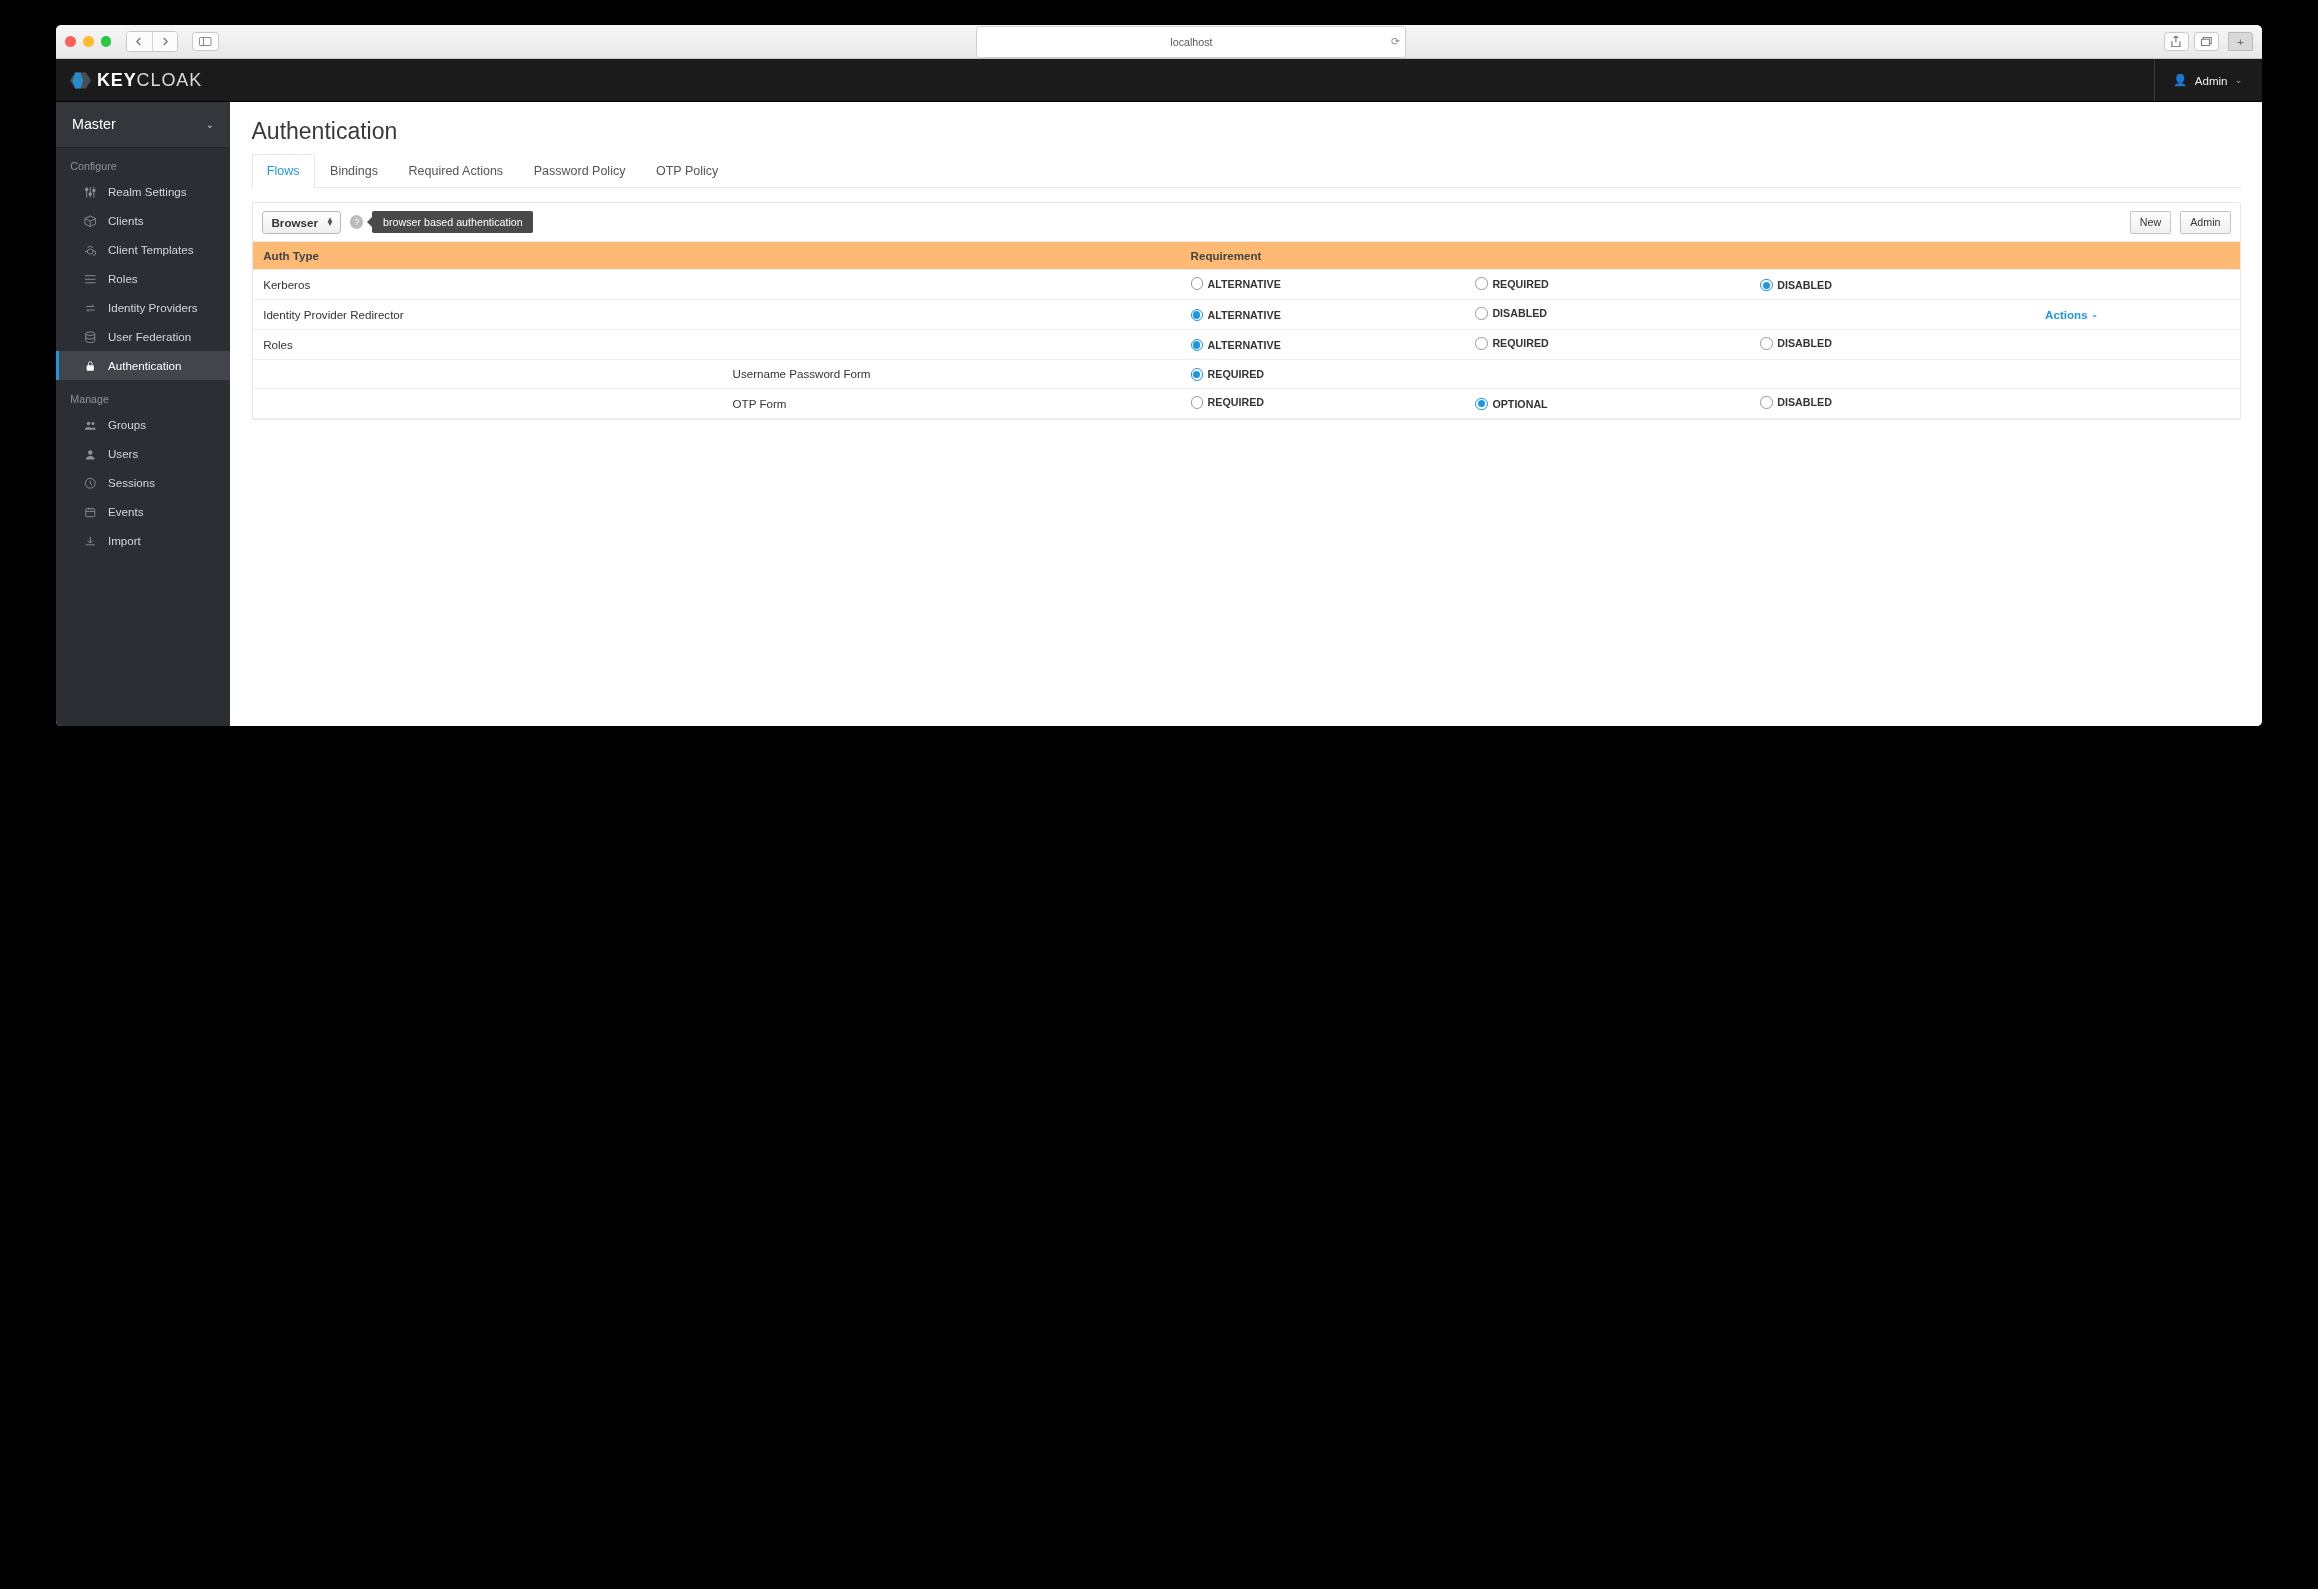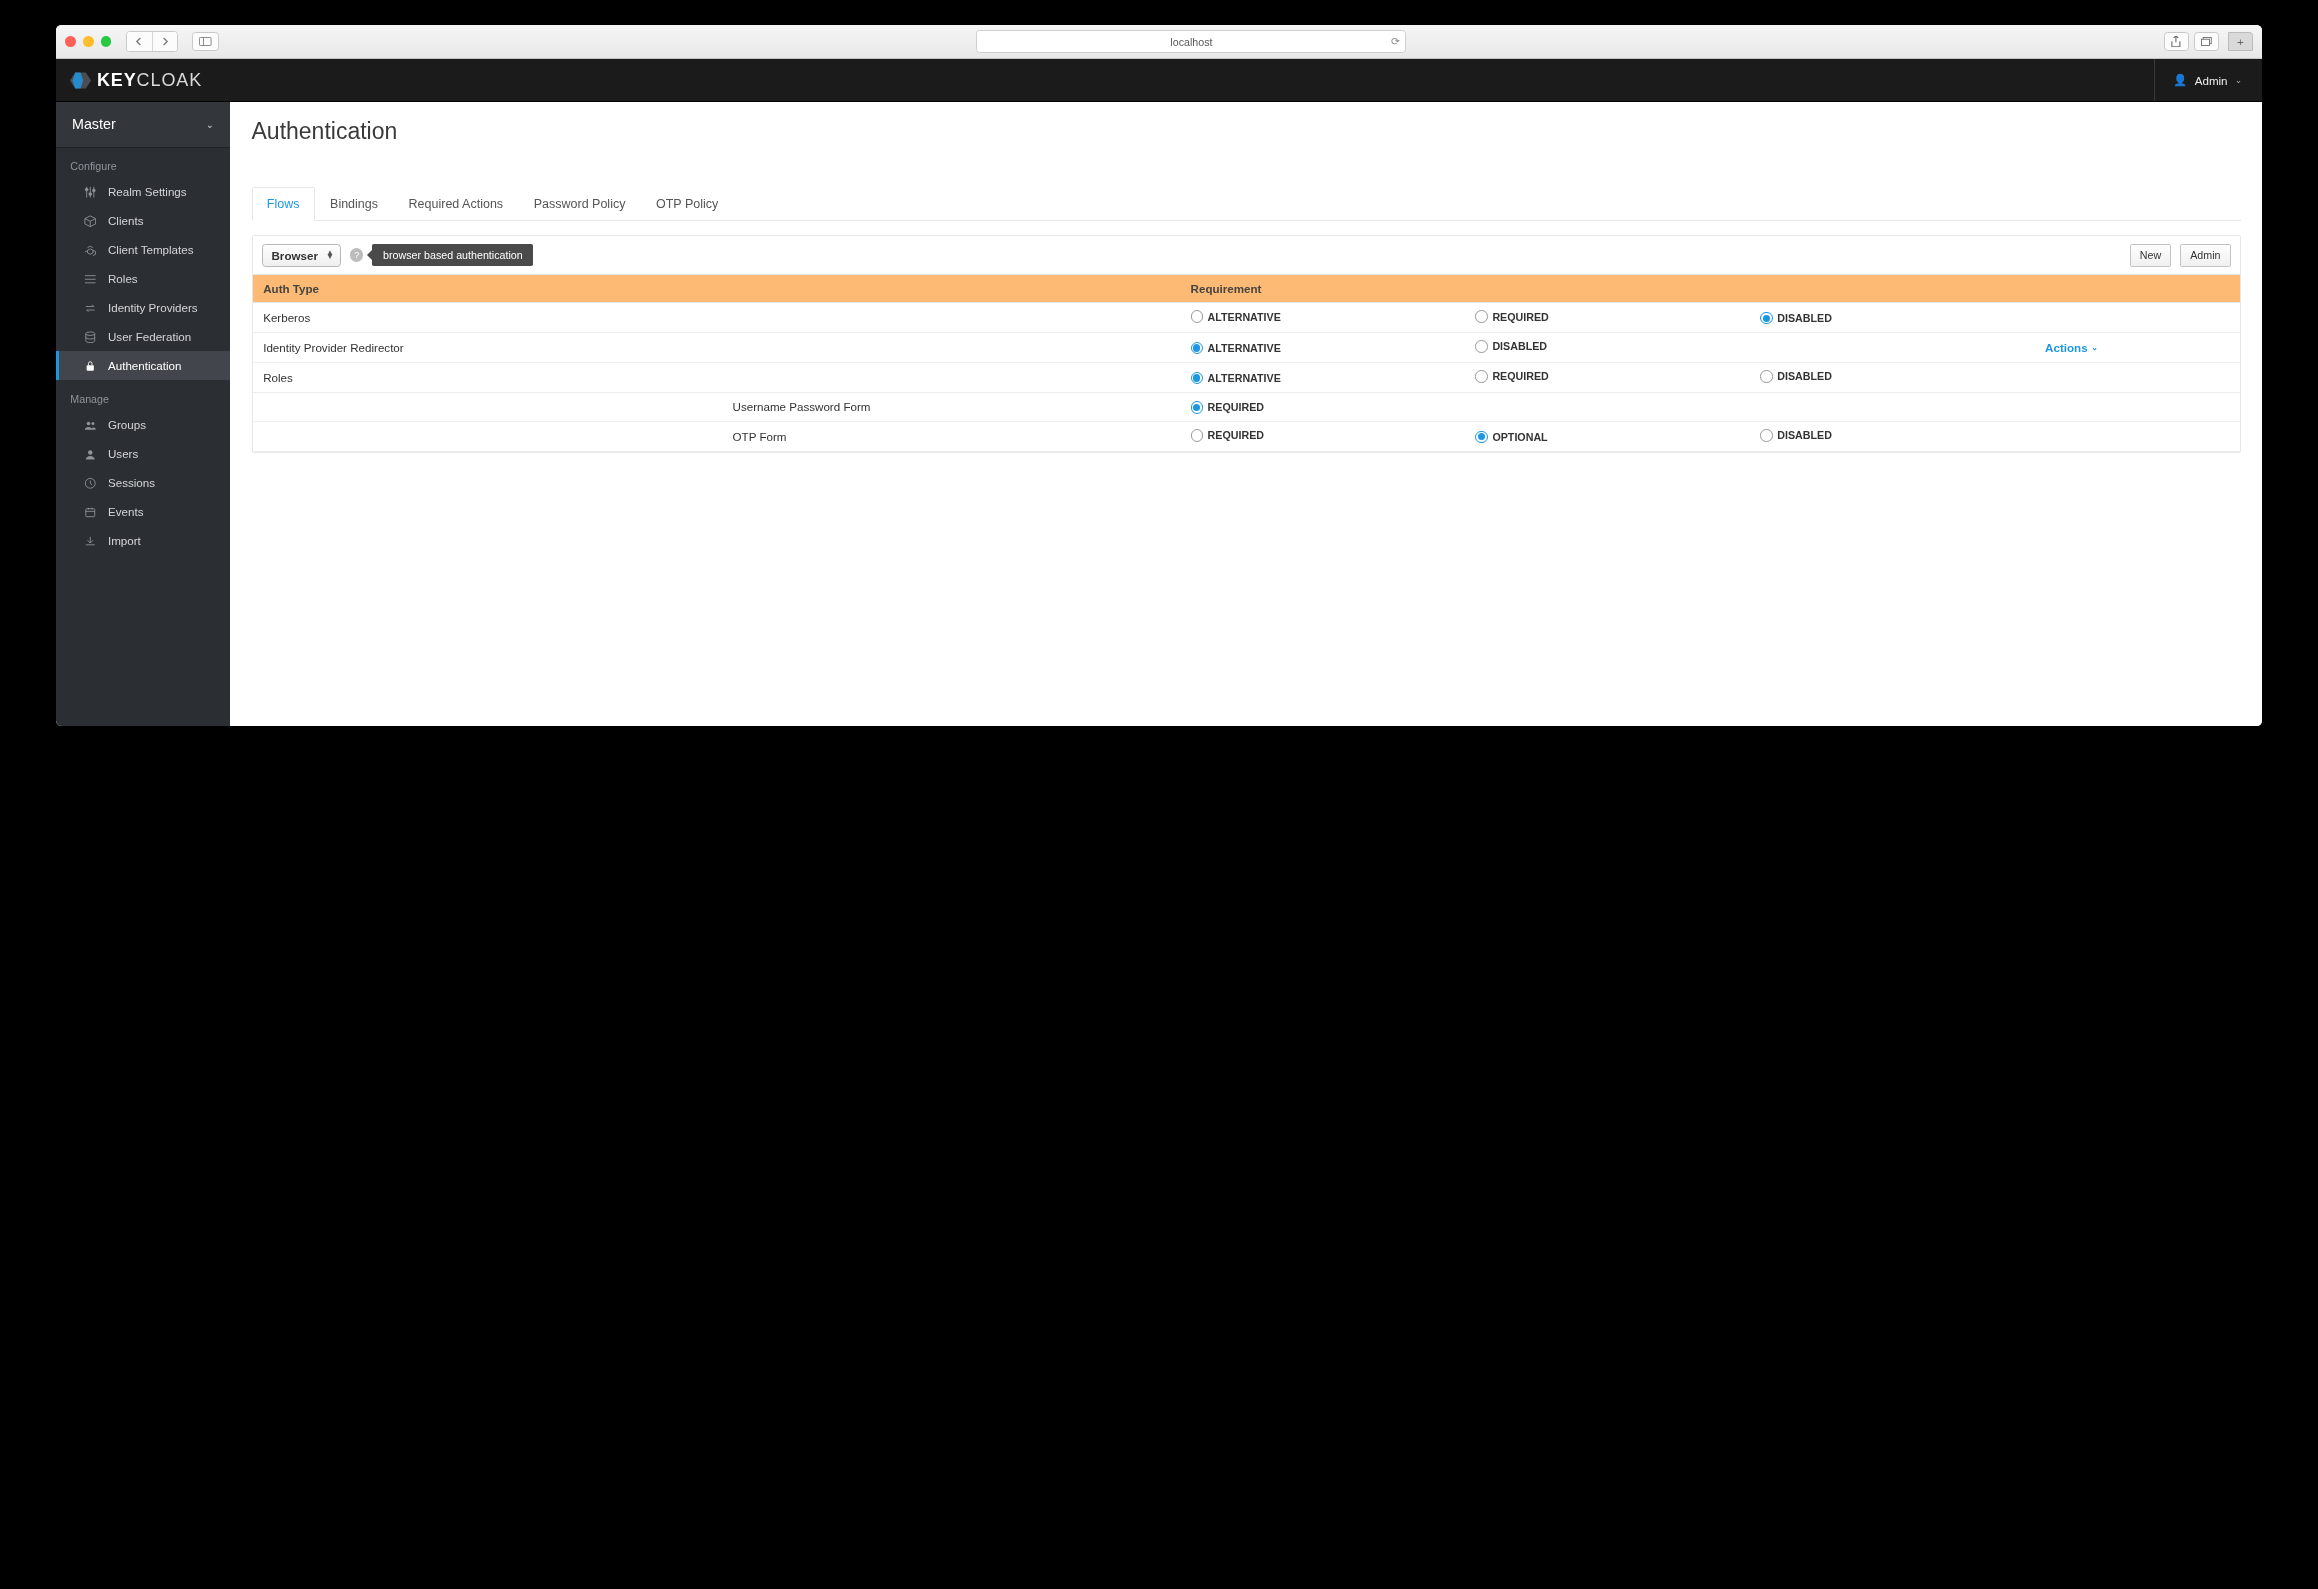--- a/index.html
+++ b/index.html
@@ -10,21 +10,21 @@
 
 .browser-chrome { background: linear-gradient(#f6f6f6,#e8e8e8); border-bottom: 0.9px solid #c5c5c5; height: 34px; display: flex; align-items: center; padding: 0 9px; gap: 7.2px; }
 .traffic-lights { display: flex; gap: 7.2px; align-items: center; }
 .tl { width: 10.7px; height: 10.7px; border-radius: 50%; }
 .tl.red { background:#ff5f57;} .tl.yellow{background:#ffbd2e;} .tl.green{background:#28c940;}
 .nav-btns { display:flex; border:0.9px solid #c9c9c9; border-radius:3.6px; overflow:hidden; margin-left:7.2px; }
 .nav-btn { width:25px; height:19.7px; display:flex; align-items:center; justify-content:center; background:#fcfcfc; color:#7a7a7a; border:none; }
 .nav-btn + .nav-btn { border-left:0.9px solid #d6d6d6; }
 .sidebar-toggle { width:27px; height:19.7px; border:0.9px solid #c9c9c9; border-radius:3.6px; display:flex; align-items:center; justify-content:center; background:#fcfcfc; color:#7a7a7a; margin-left:7.2px;}
 .addr-wrap { flex:1; display:flex; justify-content:center; }
-.addr-bar { width:430px; height:23px; border:0.9px solid #cfcfcf; border-radius:3.6px; background:#fff; display:flex; align-items:center; justify-content:center; position:relative; color:#5a5a5a; font-size:10.7px;}
+.addr-bar { width:430px; height:32px; border:0.9px solid #cfcfcf; border-radius:3.6px; background:#fff; display:flex; align-items:center; justify-content:center; position:relative; color:#5a5a5a; font-size:10.7px;}
 .addr-reload { position:absolute; right:5.4px; color:#8a8a8a; }
 .chrome-right { display:flex; gap:5.4px; align-items:center; }
 .chrome-btn { width:25px; height:19.7px; border:0.9px solid #c9c9c9; border-radius:3.6px; display:flex; align-items:center; justify-content:center; background:#fcfcfc; color:#6a6a6a; }
 .chrome-newtab { width:25px; height:19.7px; background:#d9d9d9; border:0.9px solid #bbb; border-radius:0 3.6px 0 0; display:flex; align-items:center; justify-content:center; color:#666; margin-left:3.6px;}
 
 
 .app { display:flex; flex-direction:column; height:667px; }
 .topbar { background:#1b1b1b; color:#eee; height:43px; display:flex; align-items:center; justify-content:space-between; padding:0 19.7px 0 12.5px; border-bottom:0.9px solid #000;}
 .logo { display:flex; align-items:center; gap:5.4px; color:#c7c7c7; }
 .logo svg { display:block; }
@@ -41,21 +41,21 @@
 .nav-item { display:flex; align-items:center; gap:10.7px; padding:8px 12.5px 8px 27px; color:#d4d6d9; cursor:pointer; position:relative;}
 .nav-item.active { background:#42464c; }
 .nav-item.active::before { content:""; position:absolute; left:0; top:0; bottom:0; width:2.7px; background:#1e97e3;}
 .nav-item .icon { width:14.3px; color:#8f949b; display:flex; justify-content:center;}
 .nav-item.active .icon { color:#fff;}
 .nav-item.active span:last-child { color:#fff;}
 
 .content { flex:1; background:#fff; padding:16px 21.5px; overflow:auto;}
 .page-title { font-size:23px; font-weight:300; color:#3a3a3a; margin-bottom:9px;}
 .tabs { display:flex; border-bottom:0.9px solid #e7e7e7; gap:0; margin-bottom:14.3px;}
-.tab { padding:9px 14.3px; font-size:12.5px; color:#555; cursor:pointer; border:0.9px solid transparent; border-bottom:none; margin-bottom:-0.9px;margin-top:33px;}
+.tab { padding:9px 14.3px; font-size:12.5px; color:#555; cursor:pointer; border:0.9px solid transparent; border-bottom:none; margin-bottom:-0.9px;}
 .tab.active { color:#1e97e3; border:0.9px solid #e7e7e7; border-bottom:0.9px solid #fff; border-radius:1.8px 1.8px 0 0;}
 
 .panel { border:0.9px solid #e7e7e7; border-radius:1.8px; background:#fff;}
 .panel-toolbar { display:flex; align-items:center; padding:7.2px 9px; gap:9px;}
 .select { appearance:none; height:23px; padding:0 21.5px 0 9px; border:0.9px solid #b8b8b8; border-radius:3.6px; background:linear-gradient(#fefefe,#efefef); font-size:11.6px; font-weight:600; color:#333;}
 .select-wrap{position:relative;display:inline-flex;align-items:center;}
 .select-wrap .caret{position:absolute;right:7.2px;pointer-events:none;font-size:8px;color:#555;display:flex;flex-direction:column;line-height:4.5px;}
 .help-icon { width:13.4px; height:13.4px; border-radius:50%; background:#bcbcbc; color:#fff; font-size:9px; display:flex; align-items:center; justify-content:center;}
 .tooltip { position:relative; background:#4a4a4a; color:#fff; padding:5.4px 10.7px; border-radius:1.8px; font-size:10.7px;}
 .tooltip::before{content:"";position:absolute;left:-5.4px;top:50%;transform:translateY(-50%);border:5.4px solid transparent;border-right-color:#4a4a4a;border-left:none;}

